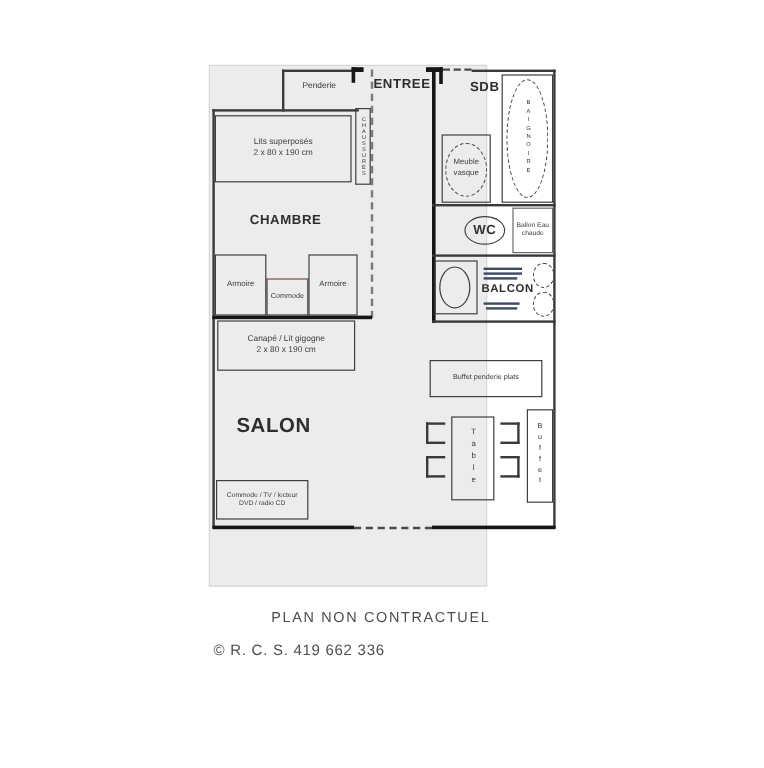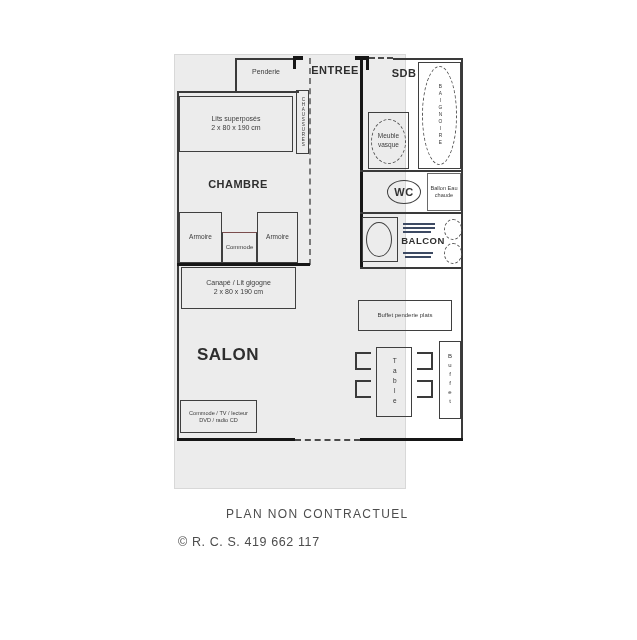--- a/index.html
+++ b/index.html
@@ -148,13 +148,13 @@
   <div class="chair right" style="left:242px;top:297px;width:16px;height:18px;"></div>
   <div class="chair right" style="left:242px;top:325px;width:16px;height:18px;"></div>
   <div class="box" style="left:264px;top:286px;width:22px;height:78px;">
     <span class="vtext" style="font-size:6px;letter-spacing:3px;">Buffet</span>
   </div>
 
 
 </div>
 
 <div class="footer-line" style="left:178px;top:507px;font-size:12px;letter-spacing:1.4px;margin-left:48px;">PLAN NON CONTRACTUEL</div>
-<div class="footer-line" style="left:178px;top:535px;font-size:12.5px;letter-spacing:0.6px;">© R. C. S. 419 662 117</div>
+<div class="footer-line" style="left:178px;top:535px;font-size:12.5px;letter-spacing:0.6px;">© R. C. S. 419 662 336</div>
 
 </body></html>

